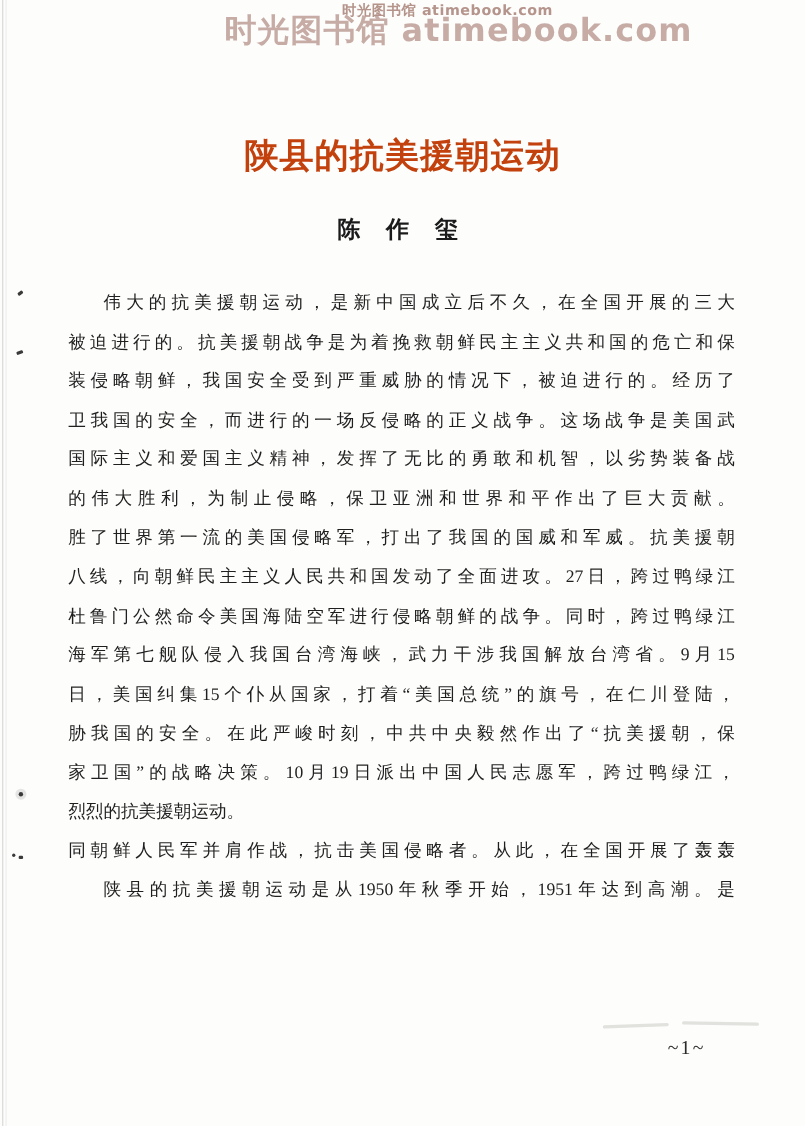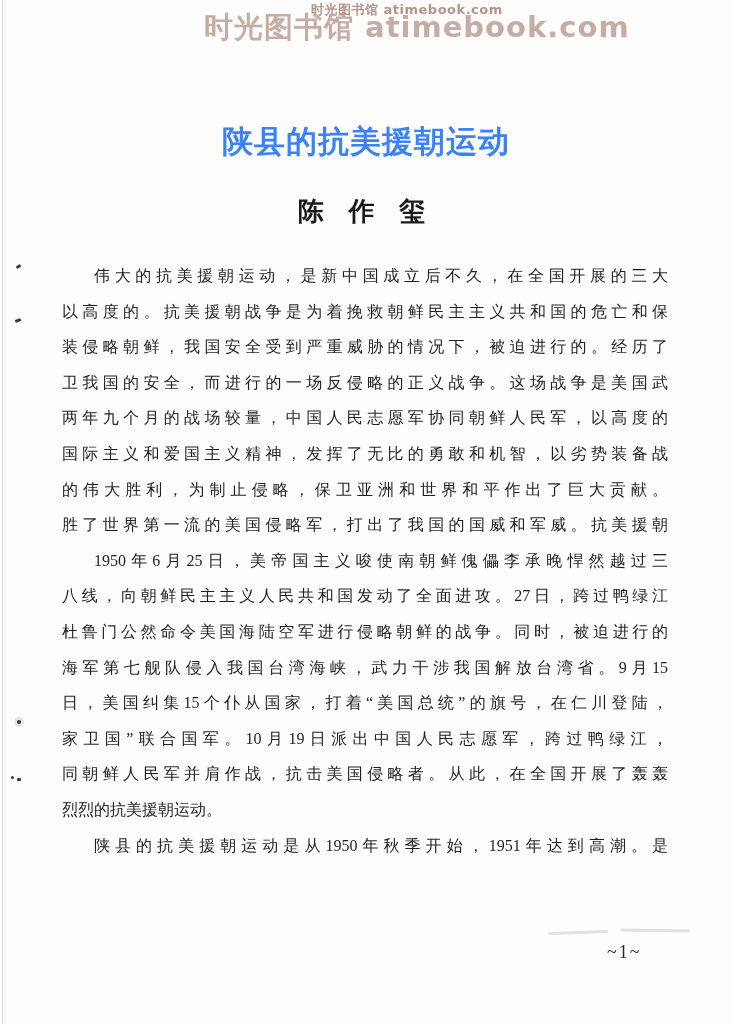--- a/index.html
+++ b/index.html
@@ -17,25 +17,25 @@
   .edge-line-2 { position:absolute; left:5px; top:0; width:1px; height:1024px; background:#ededed; }
 
   
   .wm { position:absolute; white-space:nowrap; font-family:"DejaVu Sans","Liberation Sans",sans-serif; font-weight:bold; }
   .wm-large { left:204px; top:8px; font-size:29px; letter-spacing:1px; opacity:0.75; }
   .wm-small { left:311px; top:1px; font-size:13px; letter-spacing:0.5px; opacity:0.8; }
 
   .doc-title {
     position:absolute; left:0; top:121px; width:732px;
     text-align:center; font-size:31px; font-weight:bold;
-    letter-spacing:1px; color:#3b82f6;
+    letter-spacing:1px; color:#c2410c;
   }
   .doc-author {
     position:absolute; left:0; top:194px; width:732px;
-    text-align:center; font-size:26px; font-weight:bold;
+    text-align:center; font-size:21px; font-weight:bold;
     letter-spacing:9px; color:#1a1a1a;
   }
 
   .doc-body {
     position:absolute; left:62px; top:258px; width:606px;
     font-size:16px; line-height:35.6px;
   }
   .line { text-align:justify; text-align-last:justify; }
   .line.first { text-indent:2em; }
   .line.flush { text-align-last:left; }
@@ -66,35 +66,34 @@
   <div class="edge-line-2"></div>
 
   <div class="wm wm-small" style="color: rgb(163, 122, 111);">时光图书馆 atimebook.com</div>
   <div class="wm wm-large" style="color: rgb(181, 145, 138);">时光图书馆 atimebook.com</div>
 
   <div class="doc-title">陕县的抗美援朝运动</div>
   <div class="doc-author">陈 作 玺</div>
 
   <div class="doc-body">
       <div class="line first">伟大的抗美援朝运动，是新中国成立后不久，在全国开展的三大</div>
-      <div class="line">以高度的。抗美援朝战争是为着挽救朝鲜民主主义共和国的危亡和保</div>
+      <div class="line">被迫进行的。抗美援朝战争是为着挽救朝鲜民主主义共和国的危亡和保</div>
       <div class="line">装侵略朝鲜，我国安全受到严重威胁的情况下，被迫进行的。经历了</div>
       <div class="line">卫我国的安全，而进行的一场反侵略的正义战争。这场战争是美国武</div>
-      <div class="line">两年九个月的战场较量，中国人民志愿军协同朝鲜人民军，以高度的</div>
       <div class="line">国际主义和爱国主义精神，发挥了无比的勇敢和机智，以劣势装备战</div>
       <div class="line">的伟大胜利，为制止侵略，保卫亚洲和世界和平作出了巨大贡献。</div>
       <div class="line">胜了世界第一流的美国侵略军，打出了我国的国威和军威。抗美援朝</div>
-      <div class="line first">1950年6月25日，美帝国主义唆使南朝鲜傀儡李承晚悍然越过三</div>
       <div class="line">八线，向朝鲜民主主义人民共和国发动了全面进攻。27日，跨过鸭绿江</div>
-      <div class="line">杜鲁门公然命令美国海陆空军进行侵略朝鲜的战争。同时，被迫进行的</div>
+      <div class="line">杜鲁门公然命令美国海陆空军进行侵略朝鲜的战争。同时，跨过鸭绿江</div>
       <div class="line">海军第七舰队侵入我国台湾海峡，武力干涉我国解放台湾省。9月15</div>
       <div class="line">日，美国纠集15个仆从国家，打着“美国总统”的旗号，在仁川登陆，</div>
-      <div class="line">家卫国”联合国军。10月19日派出中国人民志愿军，跨过鸭绿江，</div>
+      <div class="line">胁我国的安全。在此严峻时刻，中共中央毅然作出了“抗美援朝，保</div>
+      <div class="line">家卫国”的战略决策。10月19日派出中国人民志愿军，跨过鸭绿江，</div>
+      <div class="line flush">烈烈的抗美援朝运动。</div>
       <div class="line">同朝鲜人民军并肩作战，抗击美国侵略者。从此，在全国开展了轰轰</div>
-      <div class="line flush">烈烈的抗美援朝运动。</div>
       <div class="line first">陕县的抗美援朝运动是从1950年秋季开始，1951年达到高潮。是</div>
     </div>
 
   <div class="page-num">~1~</div>
 
   <div class="speck sp1"></div>
   <div class="speck sp2"></div>
   <div class="speck sp3"></div>
   <div class="speck sp4"></div>
   <div class="speck sp5"></div>

